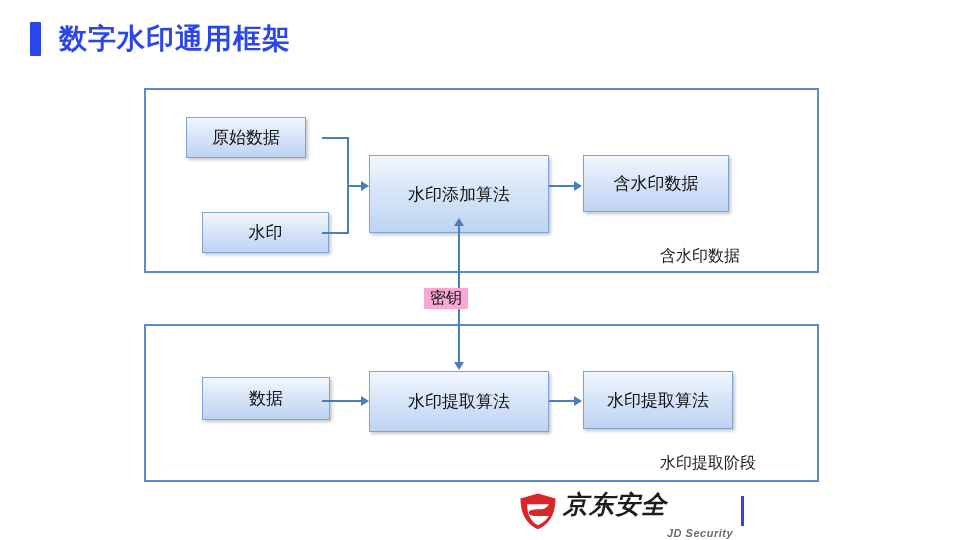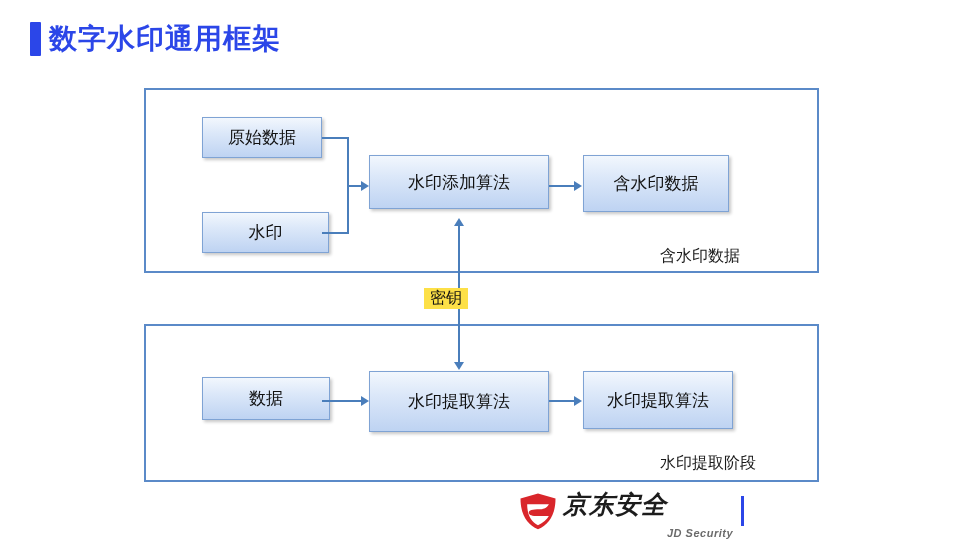--- a/index.html
+++ b/index.html
@@ -1,21 +1,21 @@
 <!DOCTYPE html>
 <html><head>
 <meta charset="utf-8">
 <style>
   html,body{margin:0;padding:0;}
   body{
     width:960px;height:540px;background:#ffffff;overflow:hidden;position:relative;
     font-family:"Liberation Sans","DejaVu Sans",sans-serif;
   }
   
-  .title-row{position:absolute;left:30px;top:22px;display:flex;align-items:center;gap:8px;}
+  .title-row{position:absolute;left:30px;top:22px;display:flex;align-items:center;gap:18px;}
   .title-bar{width:11px;height:34px;background:#2B46E8;border-radius:1px;}
   .title-text{
     font-size:28px;font-weight:bold;color:#2B46E8;letter-spacing:1px;
     line-height:34px;white-space:nowrap;
   }
 
   
   .canvas{position:absolute;left:0;top:0;width:960px;height:540px;}
 
   .frame{
@@ -32,23 +32,23 @@
 
   
   .node{
     position:absolute;box-sizing:border-box;
     border:1px solid #7FA3D4;
     background:linear-gradient(180deg,#F2F7FD 0%,#DCE8F9 38%,#BED3F2 100%);
     box-shadow:2px 2px 3px rgba(0,0,0,0.22);
     display:flex;align-items:center;justify-content:center;
     color:#111;font-size:17px;white-space:nowrap;
   }
-  #node-source   {left:202px;top:117px;width:120px;height:41px;}
+  #node-source   {left:186px;top:117px;width:120px;height:41px;}
   #node-watermark{left:202px;top:212px;width:127px;height:41px;}
-  #node-embed    {left:369px;top:155px;width:180px;height:54px;font-family:Liberation Serif, serif;}
+  #node-embed    {left:369px;top:155px;width:180px;height:78px;font-family:Liberation Serif, serif;}
   #node-marked   {left:583px;top:155px;width:146px;height:57px;}
   #node-data     {left:202px;top:377px;width:128px;height:43px;}
   #node-extract  {left:369px;top:371px;width:180px;height:61px;}
   #node-result   {left:583px;top:371px;width:150px;height:58px;}
 
   
   .ln{position:absolute;background:#4A7EBB;}
   .ln-h{height:2px;}
   .ln-v{width:2px;}
 
@@ -63,21 +63,21 @@
     border-bottom:8px solid #4A7EBB;
   }
   .arrow-d{
     position:absolute;width:0;height:0;
     border-left:5px solid transparent;border-right:5px solid transparent;
     border-top:8px solid #4A7EBB;
   }
 
   .key-label{
     position:absolute;left:424px;top:288px;font-size:16px;color:#111;
-    background:#fde047;padding:0 6px;white-space:nowrap;
+    background:#f9a8d4;padding:0 6px;white-space:nowrap;
   }
 
   
   .footer{position:absolute;left:518px;top:488px;display:flex;align-items:center;height:46px;}
   .shield{width:40px;height:40px;flex:0 0 40px;}
   .jd-text{margin-left:5px;display:flex;justify-content:center;height:40px;font-style:italic;}
   .jd-cn{font-size:25px;font-weight:bold;color:#1c1c1c;letter-spacing:1px;line-height:26px;white-space:nowrap;}
   .jd-en{font-size:11px;font-weight:bold;color:#6b6b6b;letter-spacing:.5px;line-height:13px;text-align:left;white-space:nowrap;margin-top:36px;}
   .divider{width:3px;height:30px;background:#2B46E8;margin:0 9px 0 8px;}
   .dfs{

